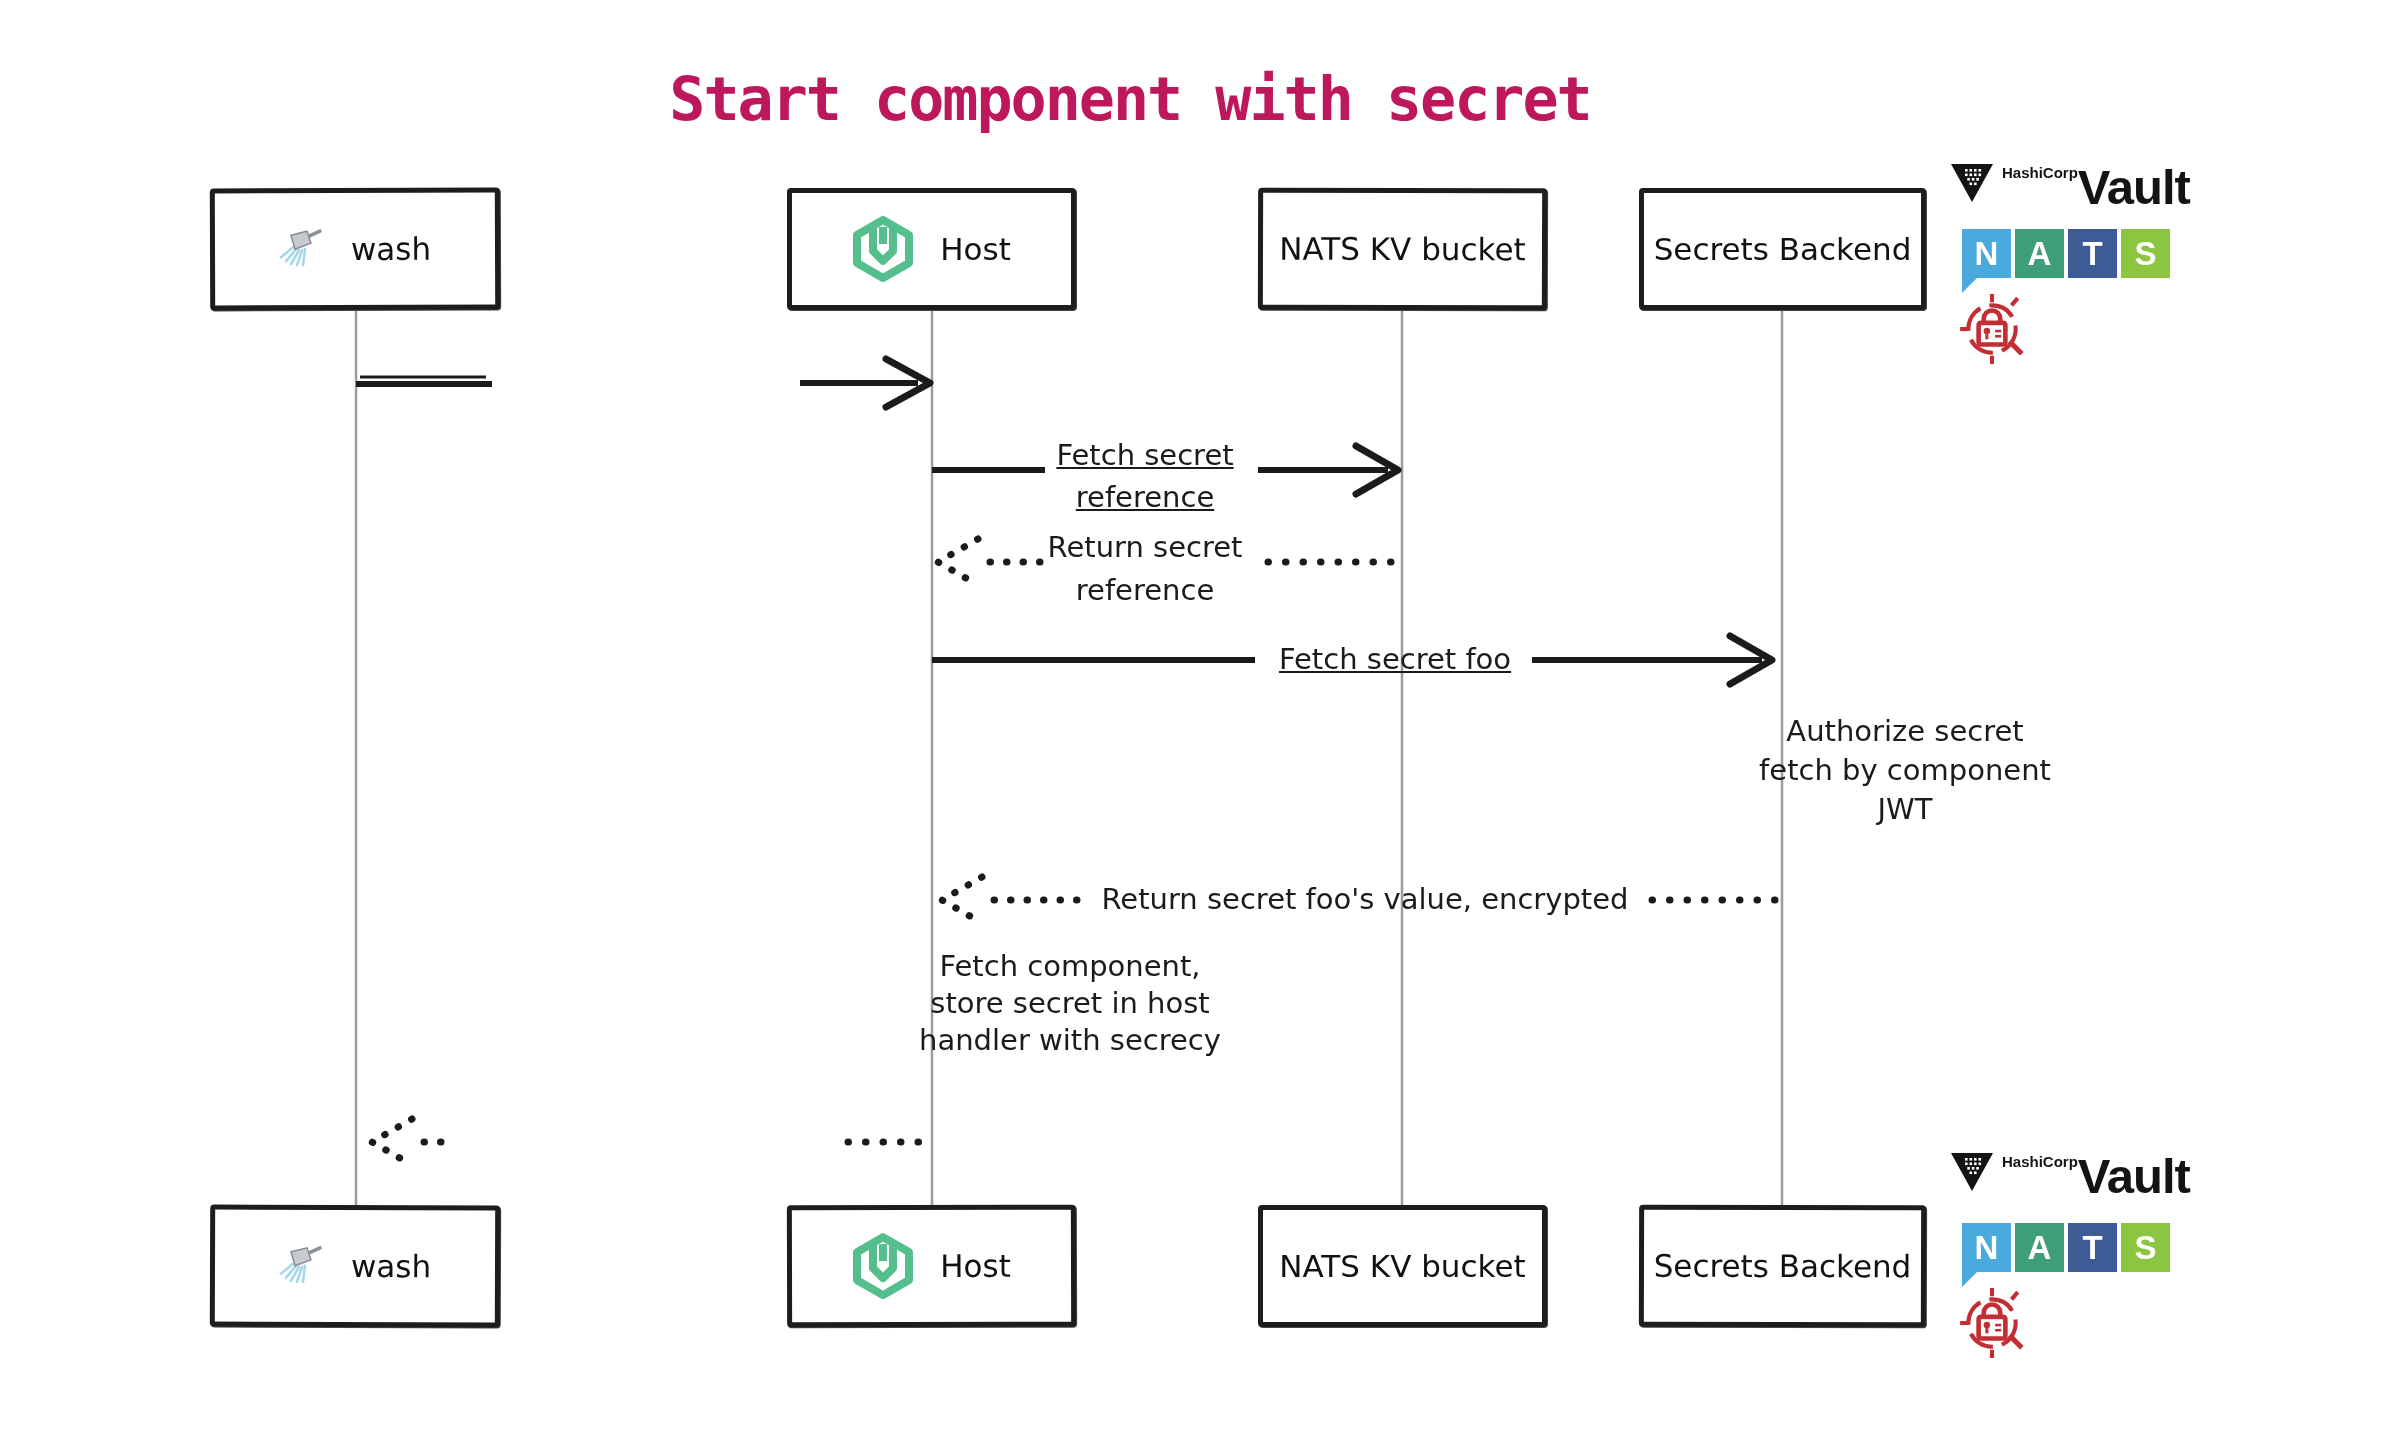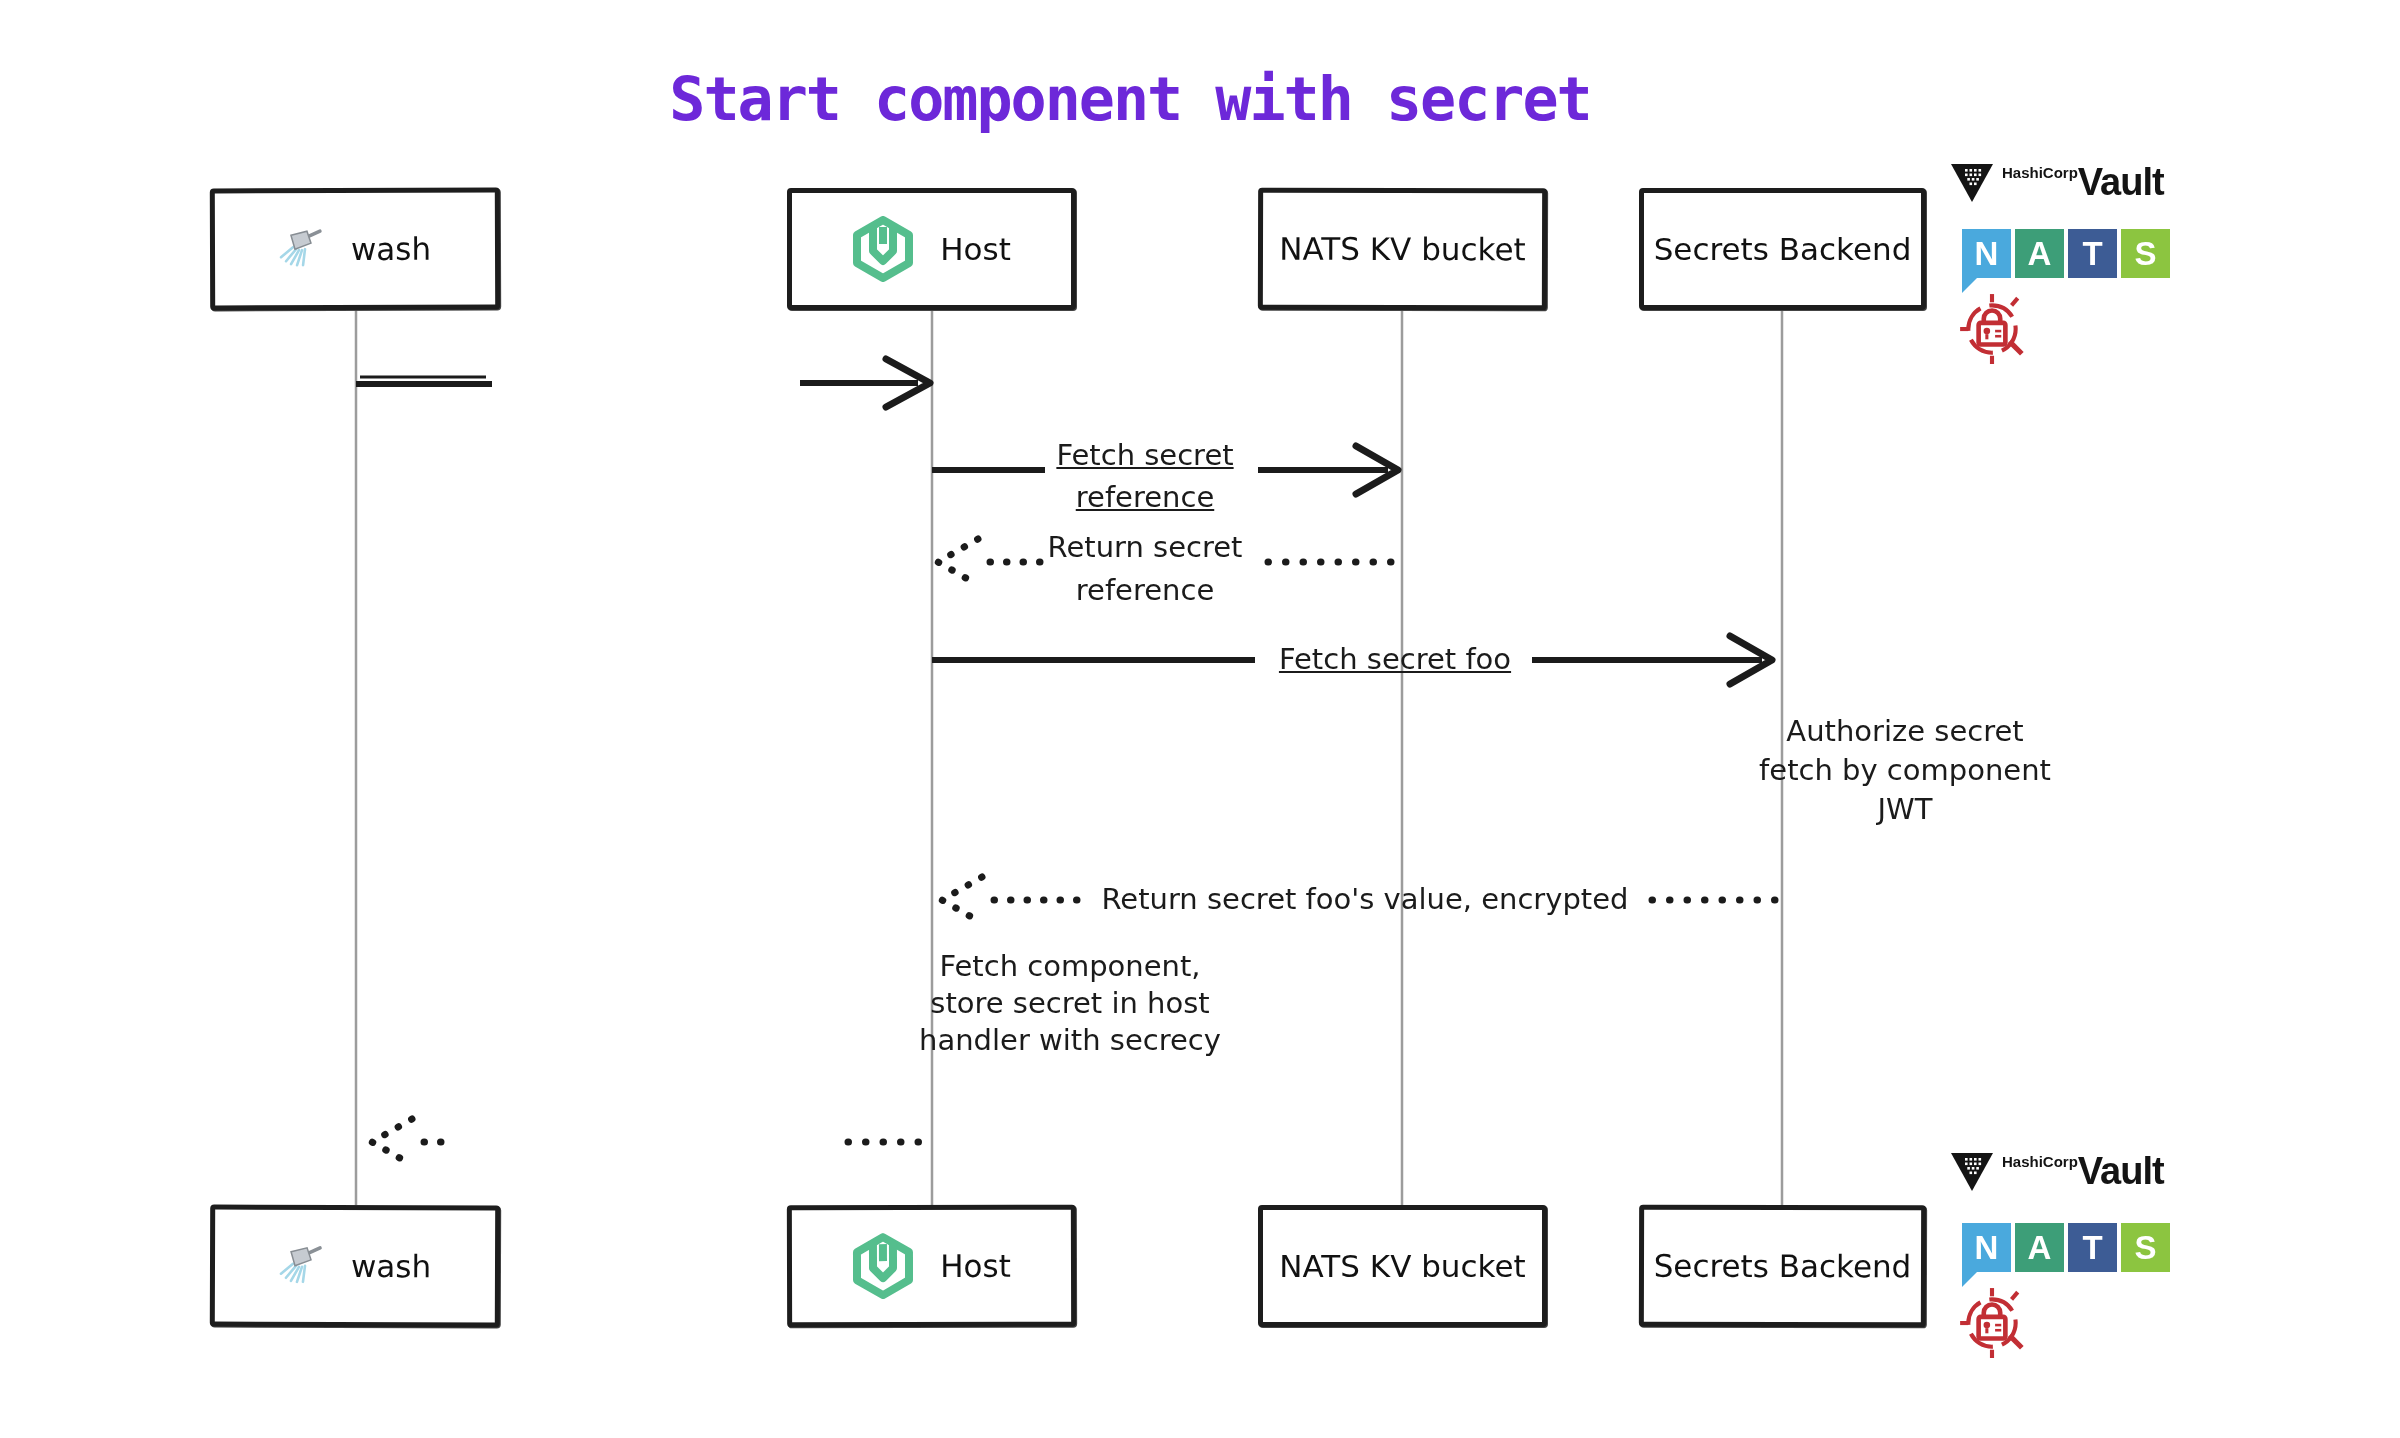--- a/index.html
+++ b/index.html
@@ -1,32 +1,32 @@
 <!DOCTYPE html>
 <html><head>
 <meta charset="utf-8">
 <style>
   html,body{margin:0;padding:0;background:#ffffff;}
   .canvas{position:relative;width:2400px;height:1438px;background:#ffffff;overflow:hidden;
           font-family:"DejaVu Sans", sans-serif;color:#1b1b1b;}
   .title{position:absolute;left:0;top:64px;width:2260px;text-align:center;
          font-family:"DejaVu Sans Mono", monospace;font-weight:bold;font-size:60px;
-         letter-spacing:-2px;color:#6d28d9;}
+         letter-spacing:-2px;color:#be185d;}
   .wires{position:absolute;left:0;top:0;width:2400px;height:1438px;}
   .actor{position:absolute;height:112px;background:#fff;border:5px solid #1d1d1d;border-radius:4px;
          display:flex;align-items:center;justify-content:center;gap:26px;font-size:31px;color:#111;
          box-shadow:1px 1px 0 #444;}
   .actor .aicon{display:flex;align-items:center;}
   .msg-label{position:absolute;text-align:center;font-size:29px;color:#1b1b1b;}
   .note{position:absolute;text-align:center;font-size:29px;color:#1b1b1b;}
   
   .vault{position:absolute;display:flex;align-items:flex-start;gap:8px;}
   .vault .vtxt{display:flex;flex-direction:row;line-height:1;}
   .vault .vcompany{font-family:"Liberation Sans", sans-serif;font-weight:bold;font-size:15px;color:#141414;margin-top:2px;}
-  .vault .vproduct{font-family:"Liberation Sans", sans-serif;font-weight:bold;font-size:38px;color:#141414;letter-spacing:-1px;}
+  .vault .vproduct{font-family:"Liberation Sans", sans-serif;font-weight:bold;font-size:49px;color:#141414;letter-spacing:-1px;}
   
   .nats{position:absolute;display:flex;gap:4px;}
   .nats .tile{position:relative;width:49px;height:49px;display:flex;align-items:center;justify-content:center;
               font-family:"Liberation Sans", sans-serif;font-weight:bold;font-size:33px;color:#fff;}
   .nats .t0{background:#4AA9DD;}
   .nats .t1{background:#3D9E78;}
   .nats .t2{background:#3D5C95;}
   .nats .t3{background:#8CC540;}
   .nats .tail{position:absolute;left:0;top:49px;width:0;height:0;
               border-left:15px solid #4AA9DD;border-bottom:15px solid transparent;}

